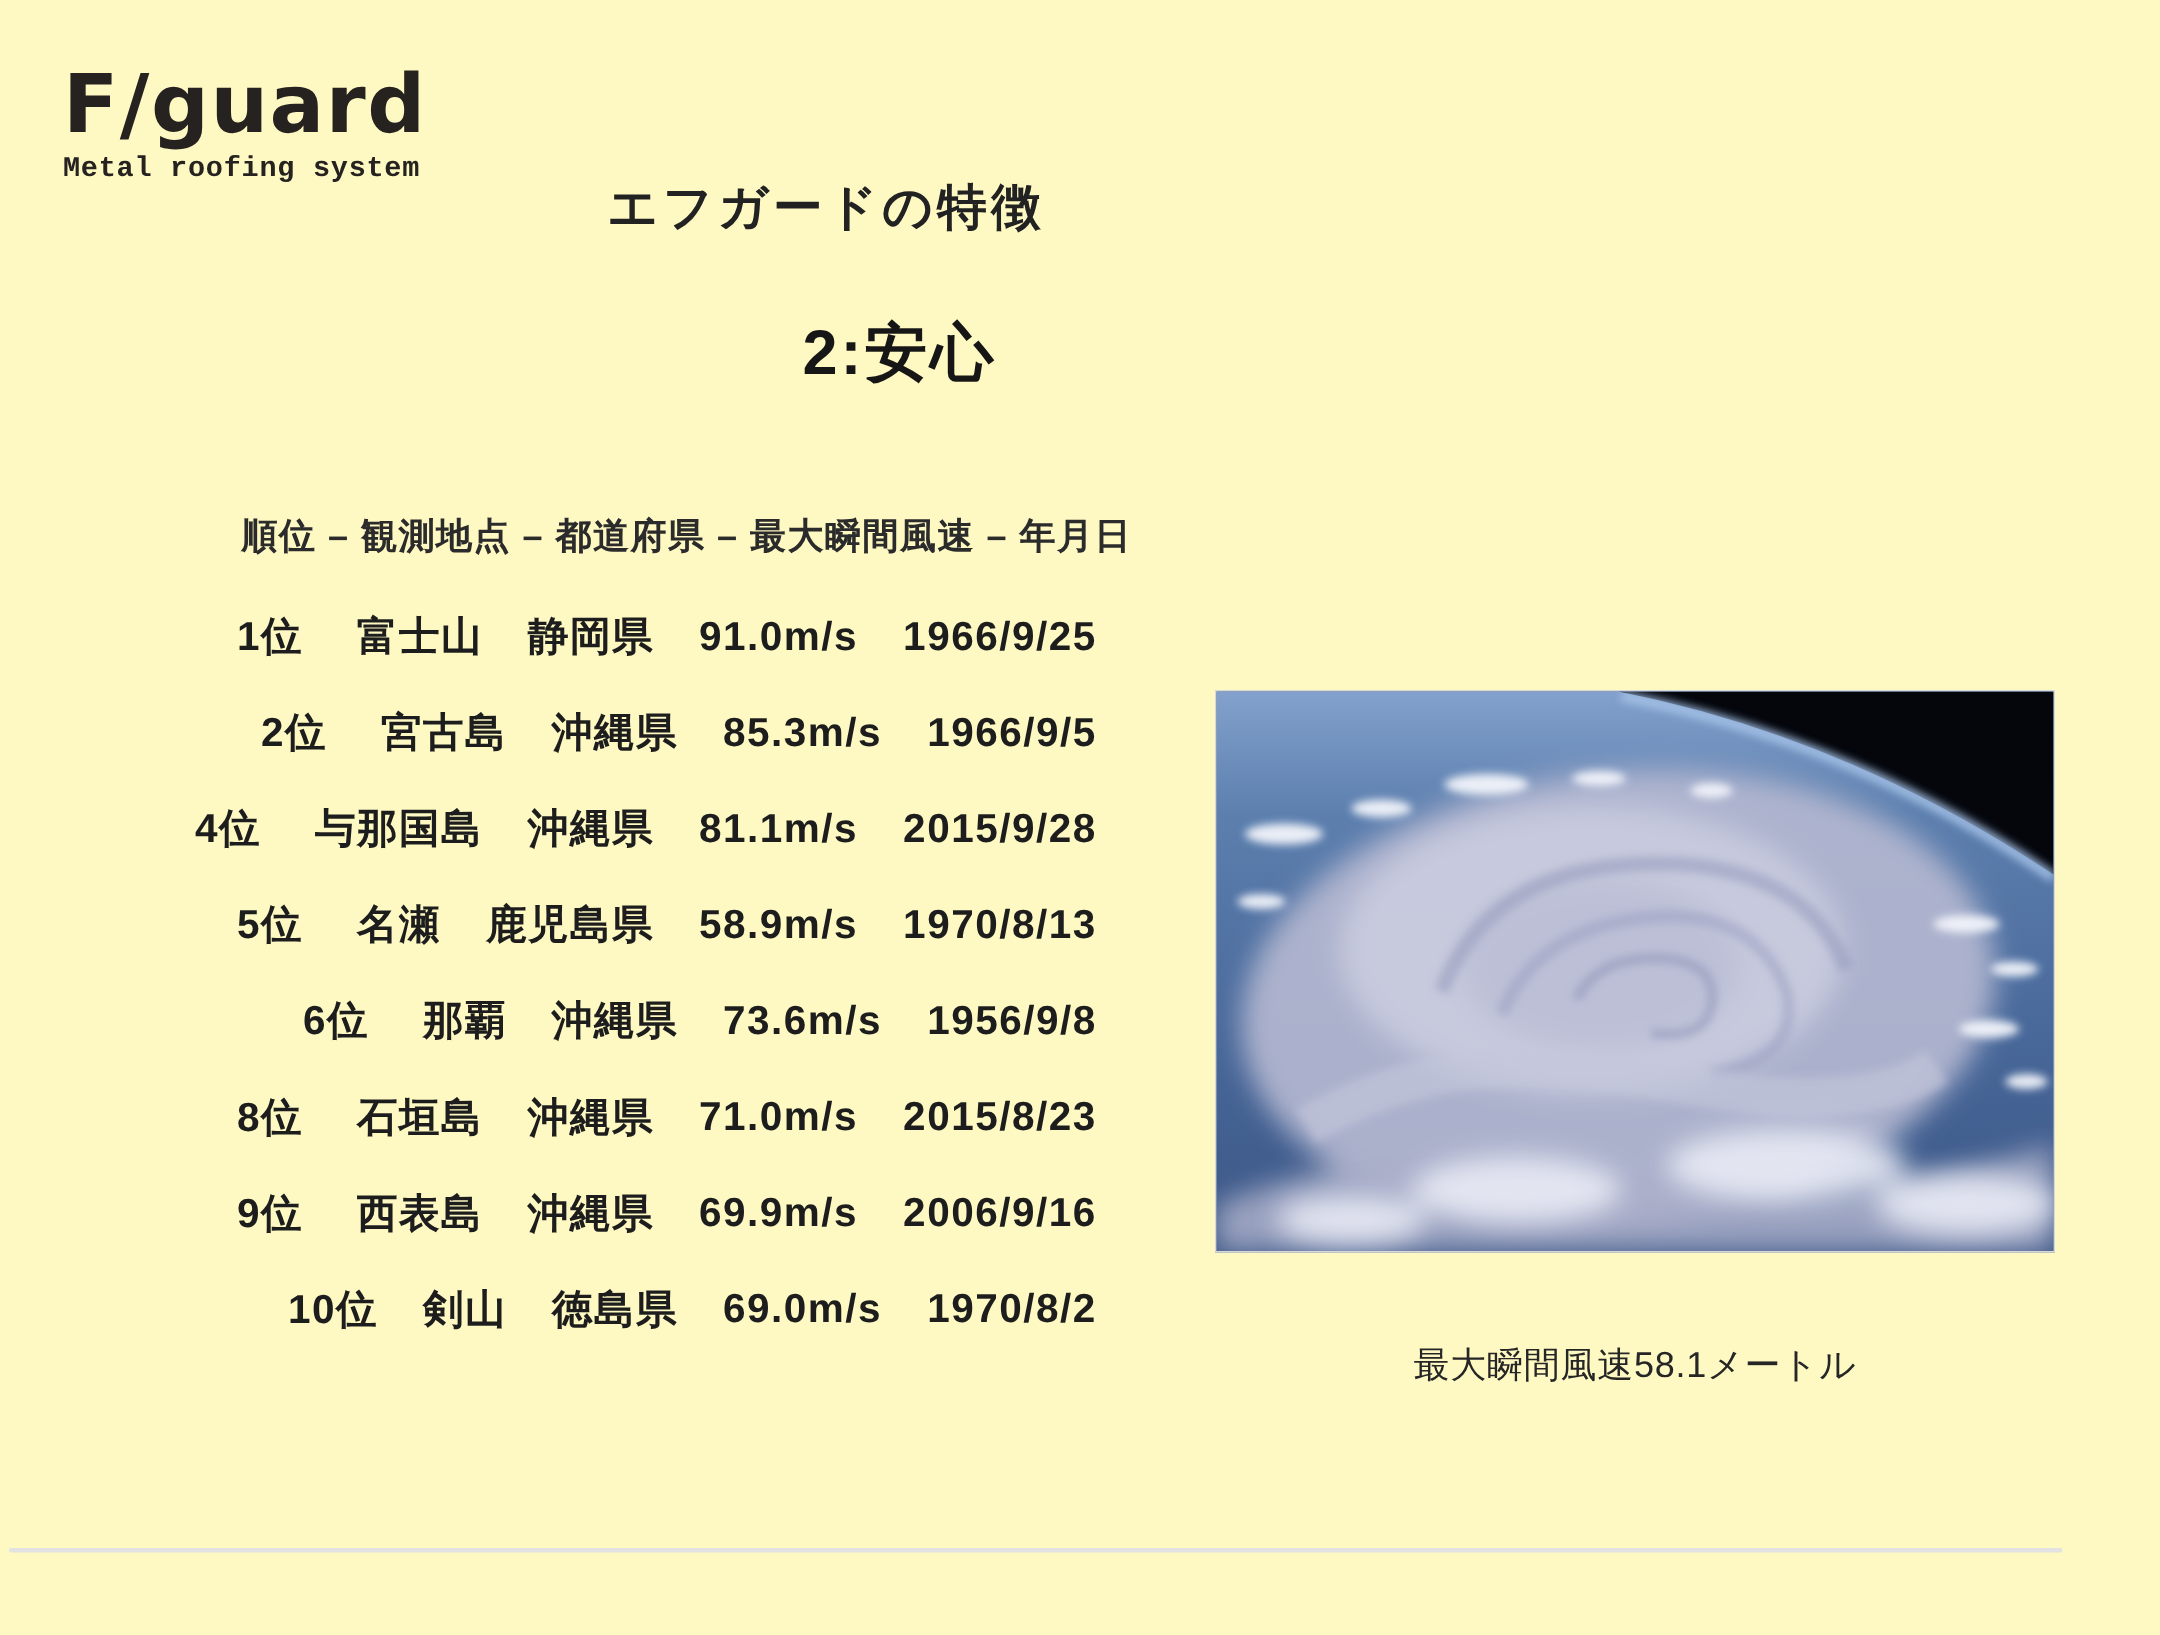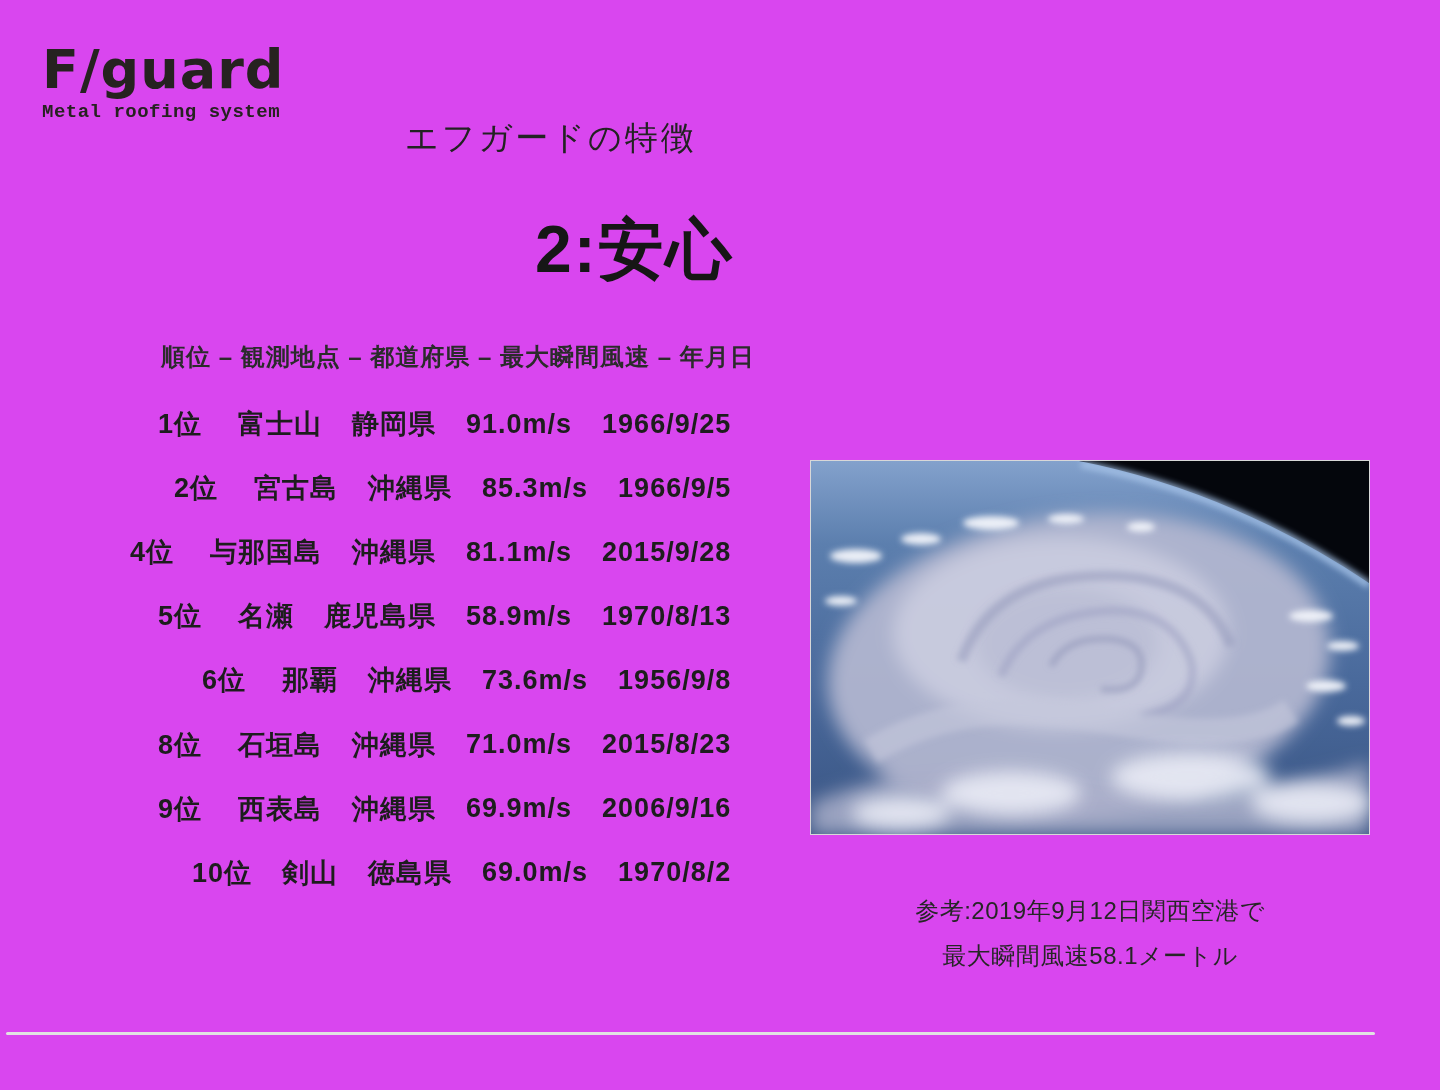--- a/index.html
+++ b/index.html
@@ -1,42 +1,42 @@
 <!DOCTYPE html>
 <html><head>
 <meta charset="utf-8">
 <style>
   html,body{margin:0;padding:0;background:#ffffff;}
   .slide{
     position:relative;
     width:1440px;height:1090px;
-    background:#d946ef;
+    background:#fef9c3;
     overflow:hidden;
     font-family:"Liberation Sans","DejaVu Sans",sans-serif;
     color:#1f1f1f;
   }
   
   .logo{position:absolute;left:42px;top:40px;color:#262220;}
   .logo-name{
     font-family:"DejaVu Sans","Liberation Sans",sans-serif;
     font-size:54px;font-weight:700;letter-spacing:1px;line-height:1.1;
   }
   .logo-tagline{
     font-family:Liberation Mono, monospace;
     font-size:19px;font-weight:700;letter-spacing:0.5px;margin-top:2px;
   }
   
   .slide-title{
     position:absolute;left:405px;top:118px;
-    font-size:33px;font-weight:400;letter-spacing:3px;color:#222;
+    font-size:33px;font-weight:700;letter-spacing:3px;color:#222;
     line-height:1.2;white-space:nowrap;
   }
   .feature-heading{
     position:absolute;left:535px;top:210px;
-    font-size:66px;font-weight:700;letter-spacing:2px;color:#161616;
+    font-size:42px;font-weight:700;letter-spacing:2px;color:#161616;
     line-height:1.2;white-space:nowrap;
   }
   
   .ranking-header{
     position:absolute;left:125px;top:341px;
     font-size:24px;font-weight:600;color:#2b2b2b;
     letter-spacing:1px;white-space:nowrap;margin-left:36px;
   }
   .ranking-list{
     position:absolute;left:130px;top:392px;
@@ -191,19 +191,18 @@
       <g fill="#e9ebf5" filter="url(#b2)" opacity="0.9">
         <ellipse cx="200" cy="332" rx="70" ry="22"></ellipse>
         <ellipse cx="380" cy="316" rx="80" ry="24"></ellipse>
         <ellipse cx="90" cy="352" rx="50" ry="16"></ellipse>
         <ellipse cx="500" cy="342" rx="60" ry="20"></ellipse>
       </g>
     </svg>
   </div>
 
   <div class="photo-caption">
-    <div>参考:2019年9月12日関西空港で</div>
     <div>最大瞬間風速58.1メートル</div>
   </div>
 
   <div class="page-divider"></div>
 
 </div>
 
 </body></html>

